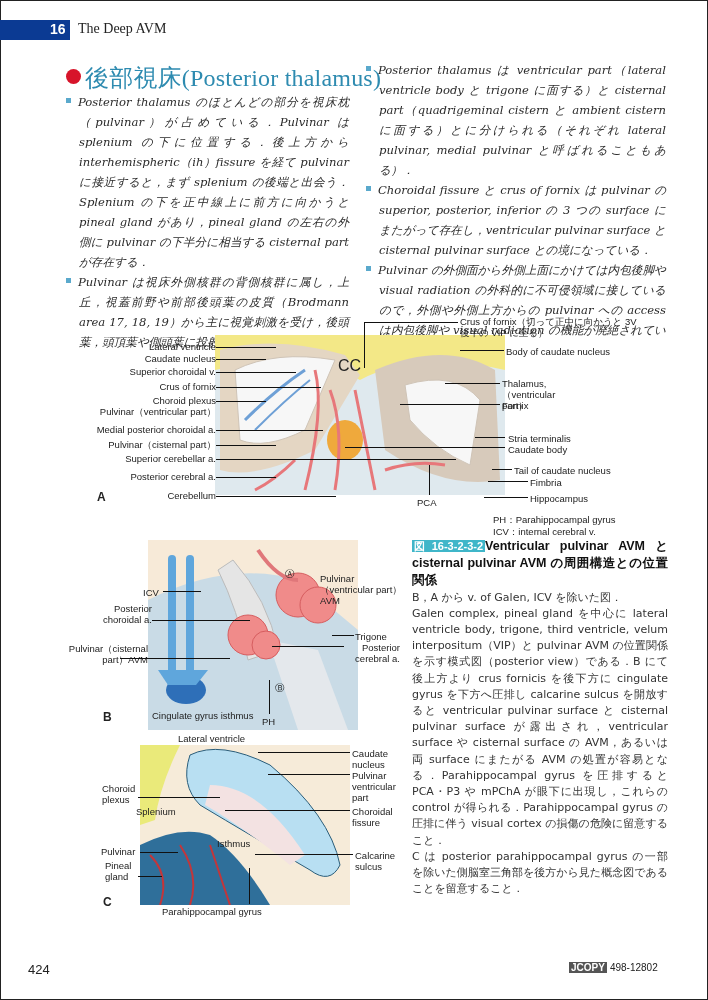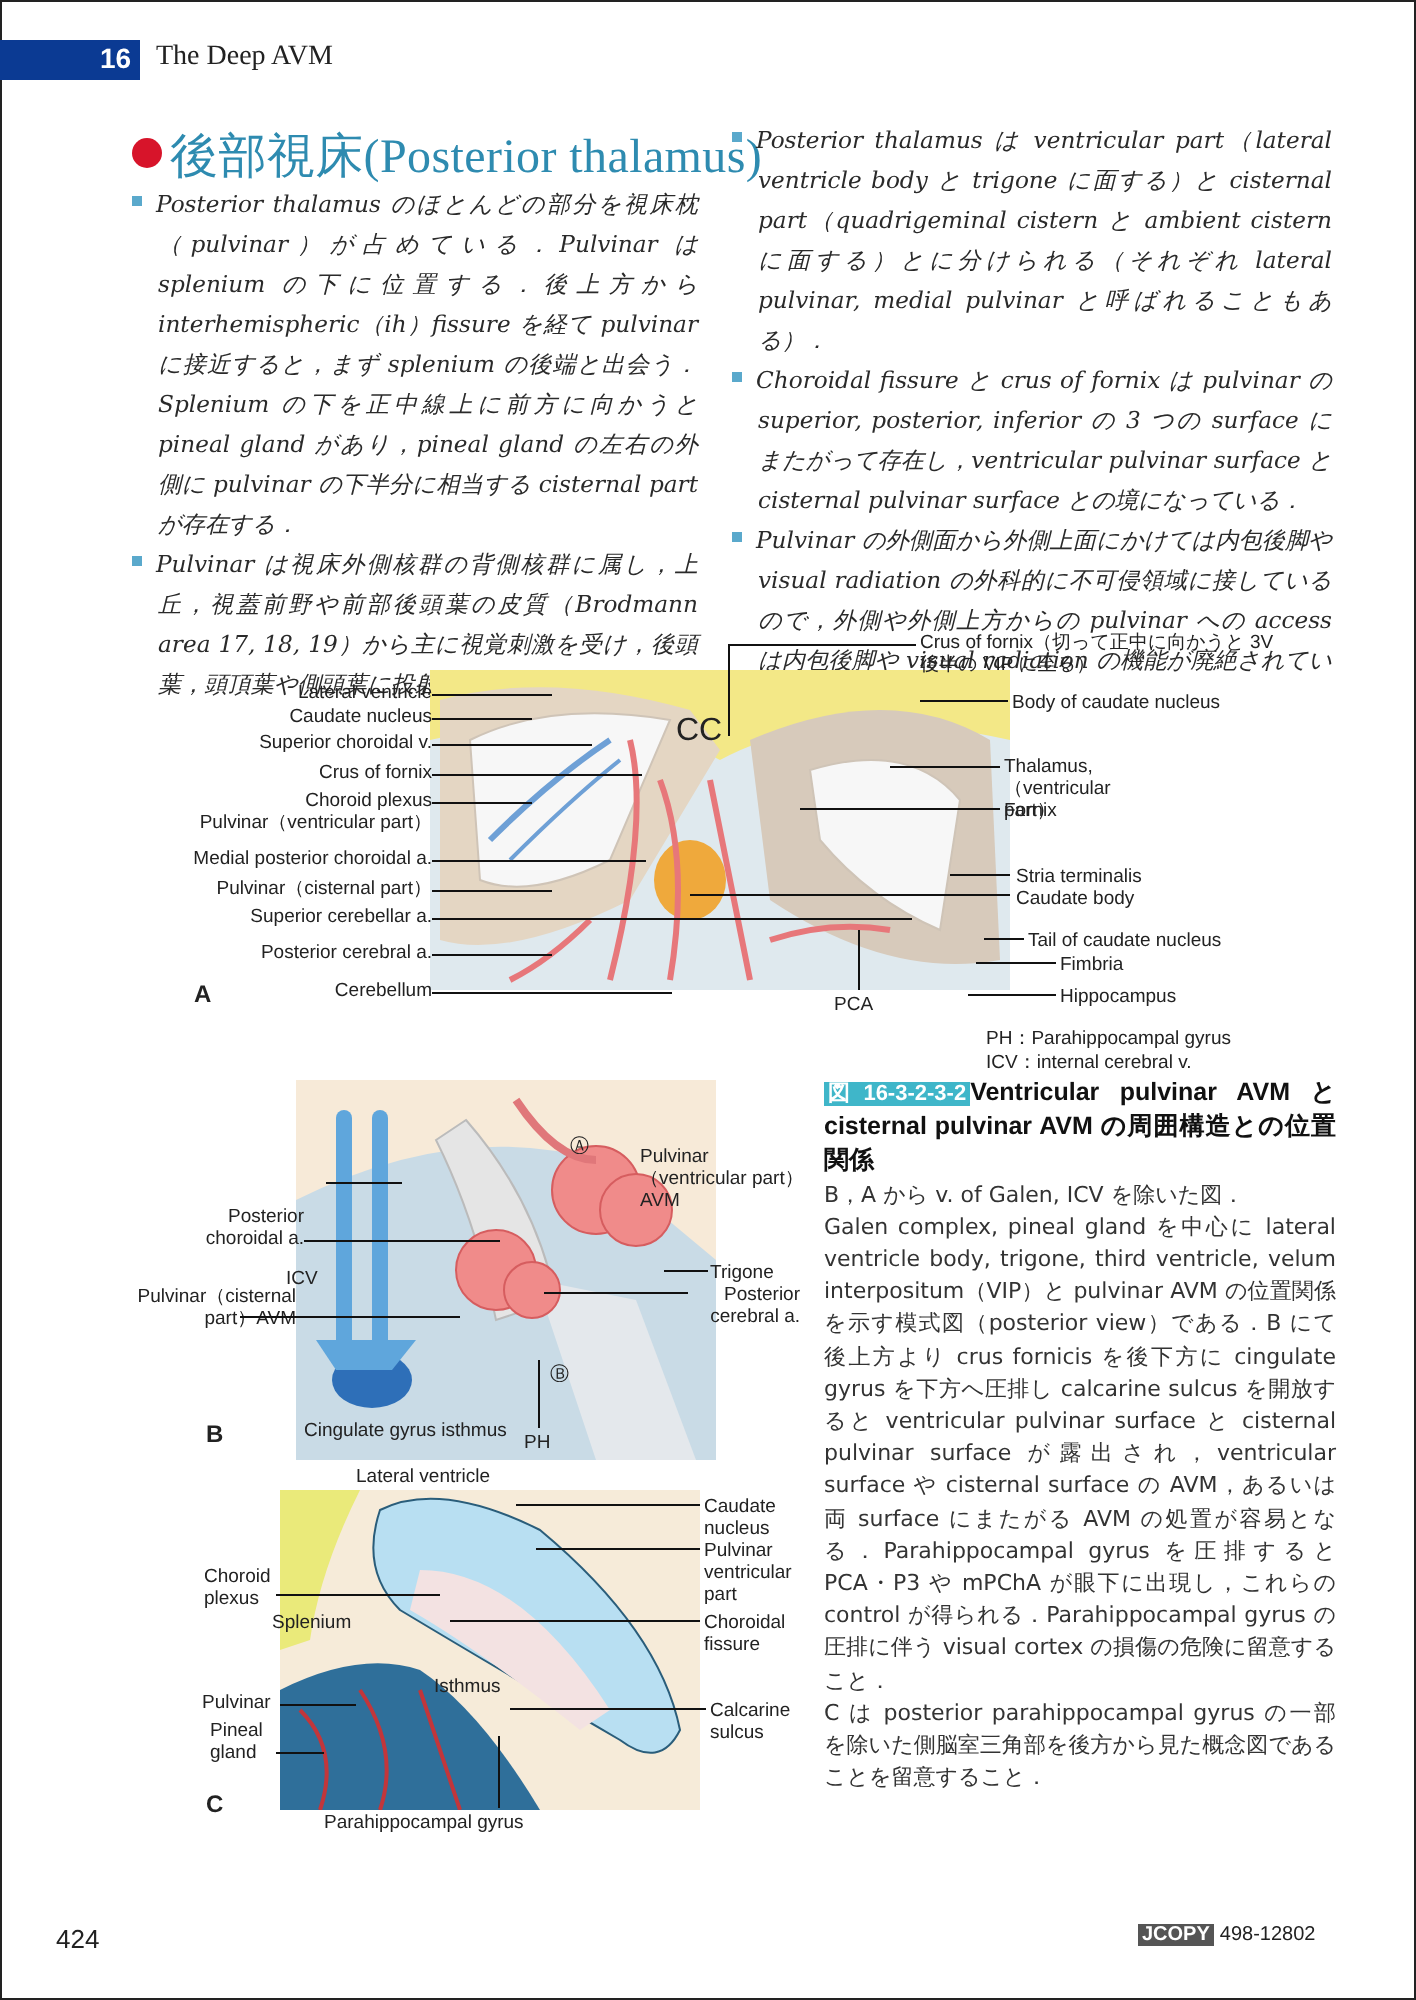--- a/index.html
+++ b/index.html
@@ -124,21 +124,21 @@
   <ellipse cx="38" cy="150" rx="20" ry="14" fill="#2e6fb8"></ellipse>
   <path d="M10 130 L60 130 L48 145 L20 145 Z" fill="#5fa6dc"></path>
   <path d="M85 20 Q120 60 130 110 L100 120 Q90 70 70 30 Z" fill="#e5e5e5" stroke="#bbb"></path>
   <circle cx="150" cy="55" r="22" fill="#f08b8a" stroke="#d65d5f"></circle>
   <circle cx="170" cy="65" r="18" fill="#f08b8a" stroke="#d65d5f"></circle>
   <circle cx="100" cy="95" r="20" fill="#f08b8a" stroke="#d65d5f"></circle>
   <circle cx="118" cy="105" r="14" fill="#f08b8a" stroke="#d65d5f"></circle>
   <path d="M110 10 Q130 40 150 40" stroke="#e0777a" stroke-width="4" fill="none"></path>
 </svg>
 <div class="panel-letter" style="left:103px; top:710px;">B</div>
-<div class="lbl" style="left:143px; top:587px;margin-top:47px;">ICV</div>
+<div class="lbl" style="left:143px; top:587px;">ICV</div>
 <div class="line" style="left:163px; top:591px; width:38px;"></div>
 <div class="lbl r" style="left:90px; top:603px; width:62px; white-space:normal;">Posterior choroidal a.</div>
 <div class="line" style="left:152px; top:620px; width:98px;"></div>
 <div class="lbl r" style="left:62px; top:643px; width:86px; white-space:normal;">Pulvinar（cisternal part）AVM</div>
 <div class="line" style="left:120px; top:658px; width:110px;"></div>
 <div class="lbl" style="left:320px; top:573px; width:82px; white-space:normal;">Pulvinar（ventricular part）AVM</div>
 <div class="lbl" style="left:355px; top:631px;">Trigone</div>
 <div class="line" style="left:332px; top:635px; width:22px;"></div>
 <div class="lbl r" style="left:345px; top:642px; width:55px; white-space:normal;">Posterior cerebral a.</div>
 <div class="line" style="left:272px; top:646px; width:72px;"></div>

